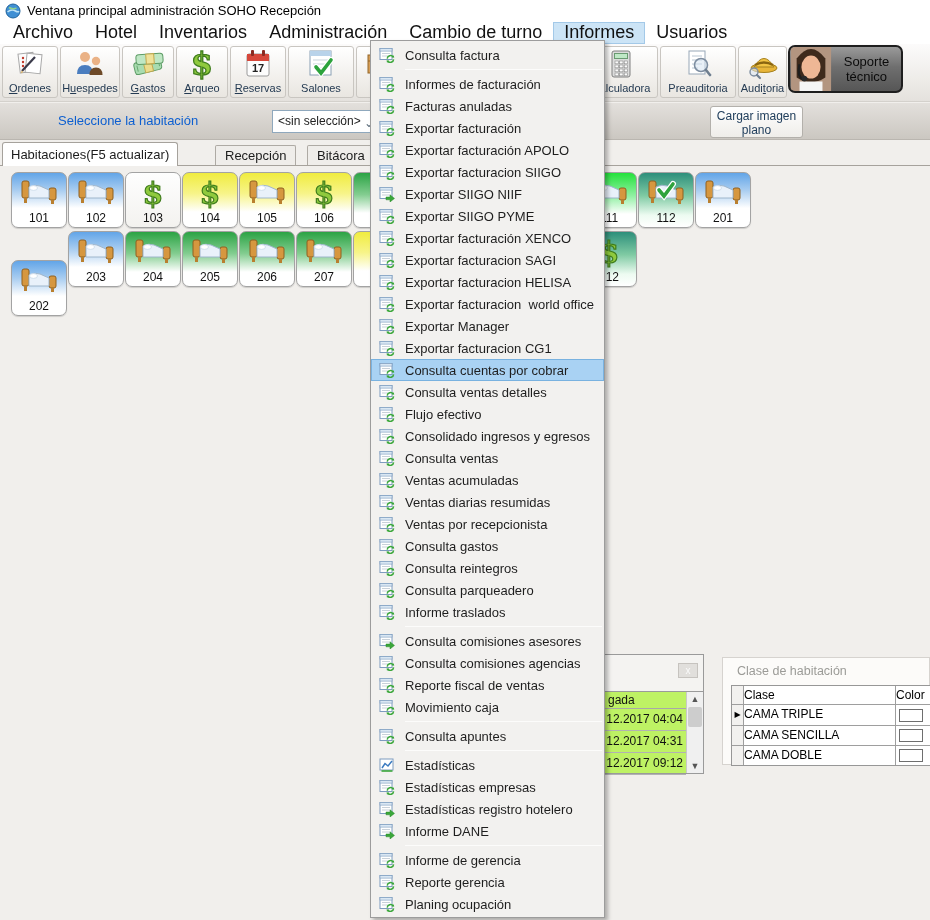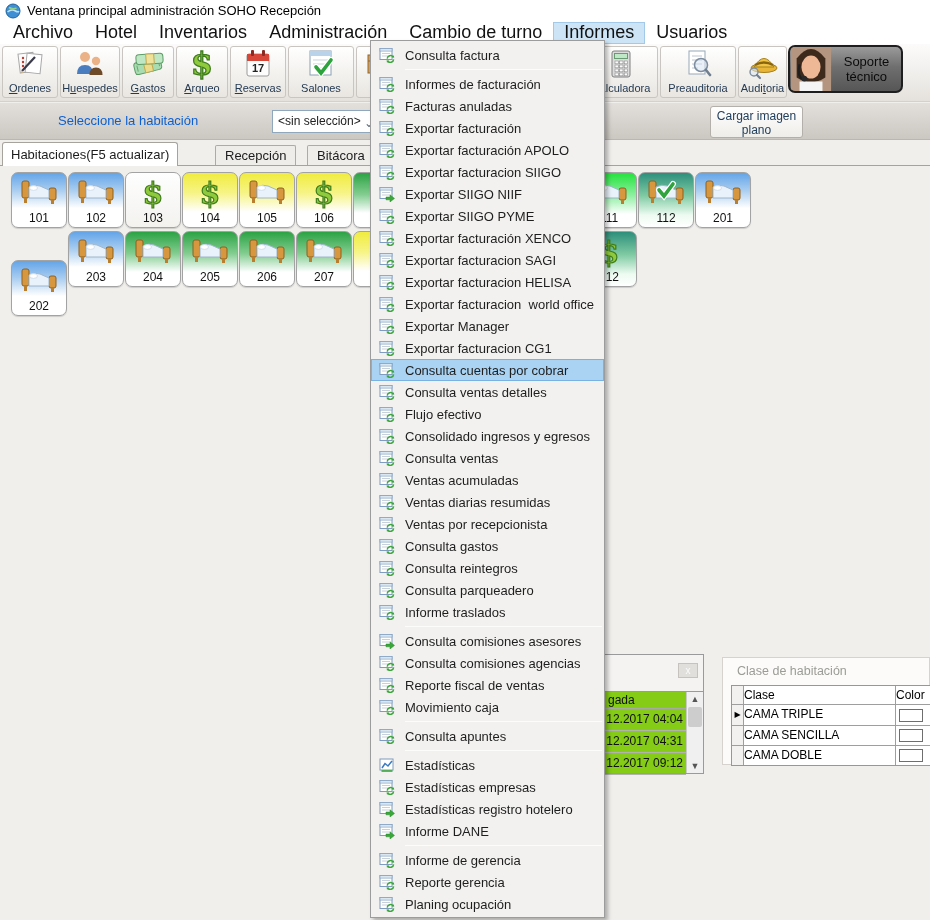--- a/index.html
+++ b/index.html
@@ -67,21 +67,21 @@
   .mi .mi-ico { width:16px; height:16px; margin:0 10px 0 8px; flex:0 0 auto; }
   .mi .mi-label { font-size:13px; color:#1e1e1e; white-space:pre; }
   .mi.hilite { background:#a9d2f3; box-shadow:inset 0 0 0 1px #79b2e0; }
   .mi-sep { height:1px; background:#ddd9d5; border-bottom:1px solid #fcfcfb; margin:3px 2px 3px 34px; }
 
   
   .arrwin { position:absolute; left:592px; top:654px; width:112px; height:120px; background:#f4f3f1;
             border:1px solid #9a9a9a; z-index:5; }
   .arr-close { position:absolute; right:5px; top:8px; width:20px; height:15px; background:#e1dfdc; border:1px solid #c6c3bf;
                color:#fafafa; font-size:10px; line-height:13px; text-align:center; }
-  .arr-table { position:absolute; left:0; top:36px; right:0; bottom:0; background:#84cc16; border-top:1px solid #9a9a9a; display:flex; }
+  .arr-table { position:absolute; left:0; top:36px; right:0; bottom:0; background:#bef264; border-top:1px solid #9a9a9a; display:flex; }
   .arr-cols { flex:1; display:flex; flex-direction:column; }
   .arr-head { height:17px; font-size:12px; color:#111; padding-left:15px; border-bottom:1px solid #a8a8a8; line-height:16px; }
   .arr-row { height:22px; font-size:12px; color:#111; text-align:right; padding-right:3px; line-height:21px;
              border-bottom:1px solid #b2b2b2; overflow:hidden; white-space:nowrap; }
   .arr-sb { width:17px; background:#f0f0f0; border-left:1px solid #c9c9c9; position:relative; }
   .arr-sb .sb-up, .arr-sb .sb-dn { position:absolute; left:0; width:100%; height:14px; font-size:9px; color:#555;
              text-align:center; line-height:14px; background:#f0f0f0; }
   .arr-sb .sb-up { top:0; } .arr-sb .sb-dn { bottom:0; }
   .arr-sb .sb-thumb { position:absolute; left:1px; top:15px; width:14px; height:20px; background:#cdcdcd; border-radius:2px; }
 

